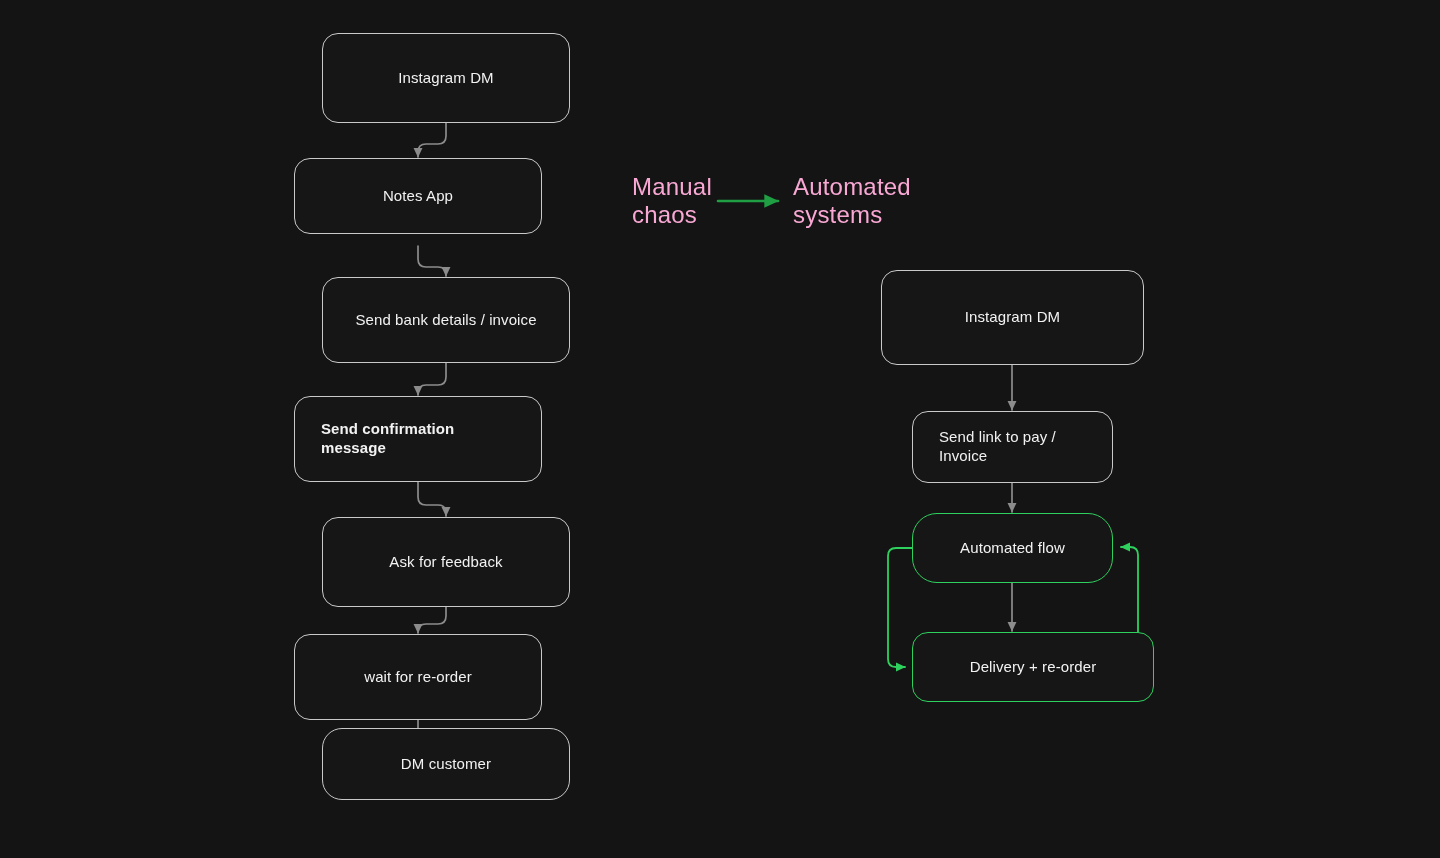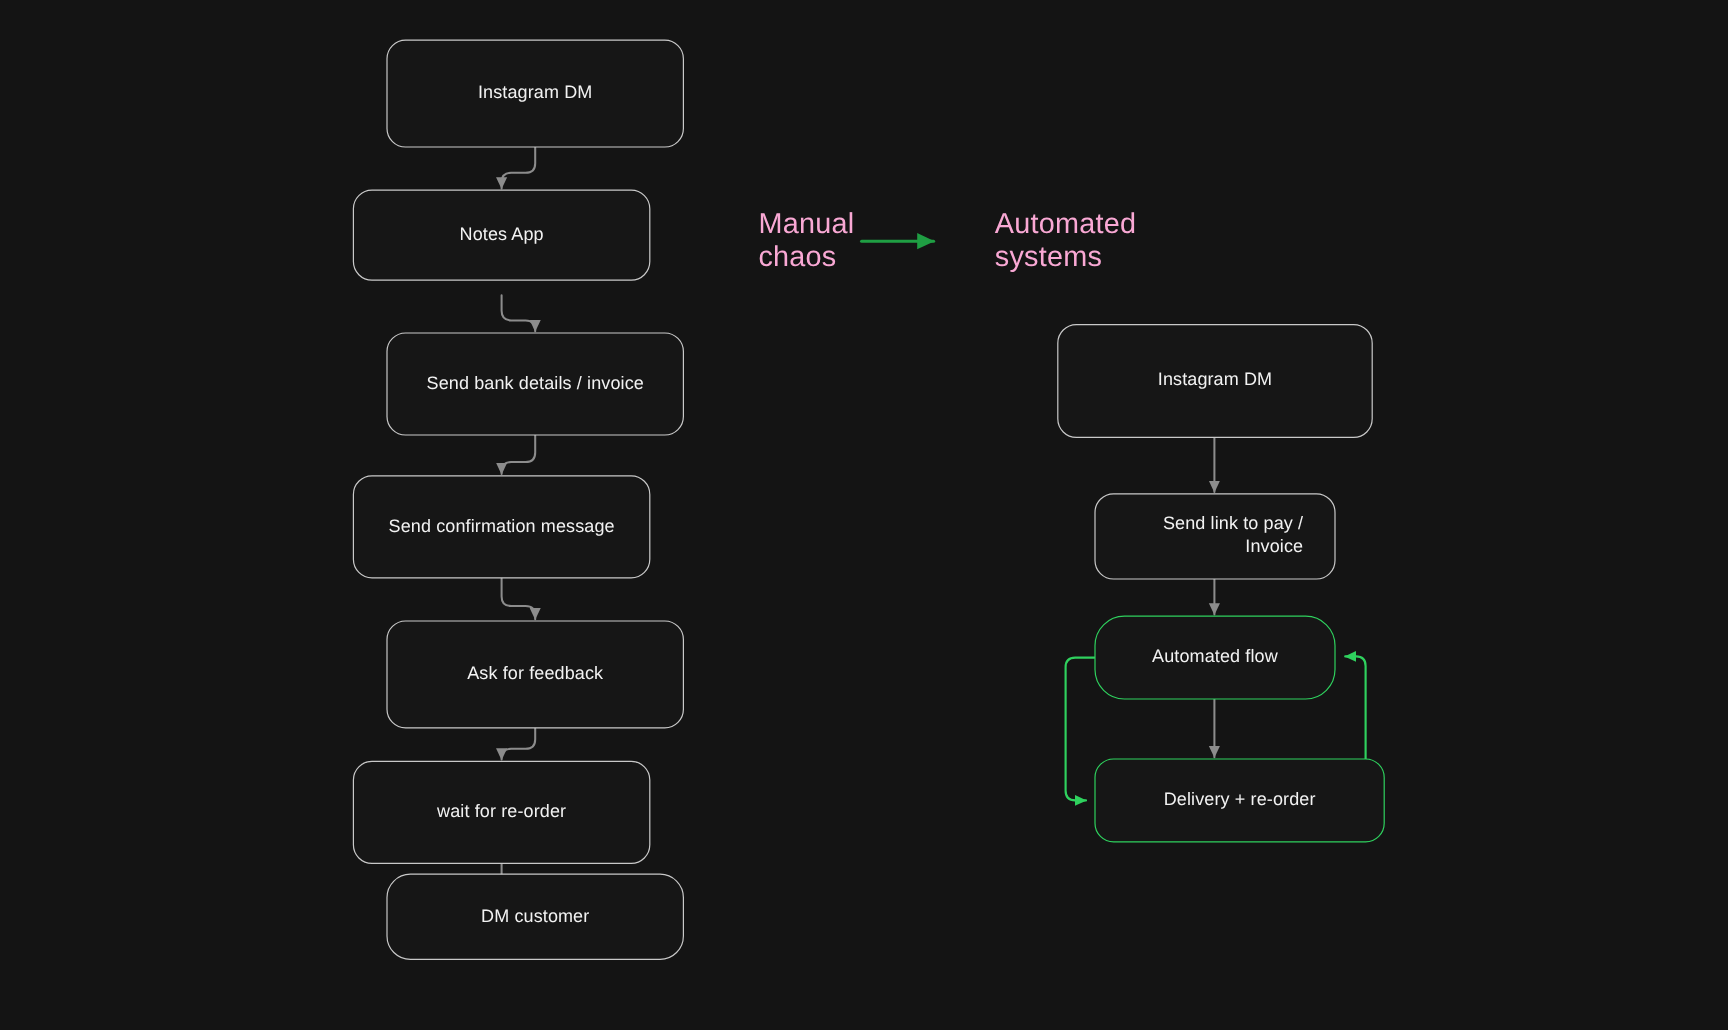--- a/index.html
+++ b/index.html
@@ -25,40 +25,40 @@
     display: flex;
     align-items: center;
     justify-content: center;
     border-radius: 16px;
     border: 1.4px solid #c9c9c9;
     background: #161616;
     color: #f2f2f2;
     font-size: 15px;
     font-weight: 400;
     letter-spacing: .1px;
-    text-align: right;
+    text-align: left;
     line-height: 1.25;
     padding: 0 26px;
     z-index: 2;
   }
   .node.green {
     border-color: #2fd15e;
     border-width: 1.8px;
   }
   .banner {
     position: absolute;
     z-index: 3;
     color: #f9a8d4;
     font-size: 24px;
     line-height: 1.18;
     font-weight: 400;
     letter-spacing: .2px;
   }
   .banner.left  { left: 632px; top: 173px; width: 110px; text-align: left; }
-  .banner.right { left: 793px; top: 173px; width: 140px; text-align: left; margin-left: 36px; }
+  .banner.right { left: 793px; top: 173px; width: 140px; text-align: left; }
 </style>
 </head>
 <body style="background: rgb(20, 20, 20);">
 
 <div id="canvas" style="background: rgb(20, 20, 20);">
 
   <svg id="edges" viewBox="0 0 1440 858" xmlns="http://www.w3.org/2000/svg">
     <defs>
       <marker id="ahGrey" viewBox="0 0 10 10" refX="8.5" refY="5" markerWidth="6.5" markerHeight="6.5" orient="auto-start-reverse">
         <path d="M0,0.8 L9,5 L0,9.2 z" fill="#8c8c8c"></path>
@@ -101,21 +101,21 @@
 
     <path d="M718,201 L778,201" fill="none" stroke="#1f9e43" stroke-width="2.6" stroke-linecap="round" marker-end="url(#ahBanner)"></path>
   </svg>
 
   <div class="banner left">Manual chaos</div>
   <div class="banner right">Automated systems</div>
 
   <div class="node" style="left: 322px; top: 33px; width: 248px; height: 90px;">Instagram DM</div>
   <div class="node" style="left: 294px; top: 158px; width: 248px; height: 76px;">Notes App</div>
   <div class="node" style="left: 322px; top: 277px; width: 248px; height: 86px;">Send bank details / invoice</div>
-  <div class="node" style="left: 294px; top: 396px; width: 248px; height: 86px;">Send confirmation message</div>
+  <div class="node" style="left: 294px; top: 396px; width: 248px; height: 86px; font-weight: bold;">Send confirmation message</div>
   <div class="node" style="left: 322px; top: 517px; width: 248px; height: 90px;">Ask for feedback</div>
   <div class="node" style="left: 294px; top: 634px; width: 248px; height: 86px;">wait for re-order</div>
   <div class="node" style="left: 322px; top: 728px; width: 248px; height: 72px; border-radius: 20px;">DM customer</div>
 
   <div class="node" style="left: 881px; top: 270px; width: 263px; height: 95px;">Instagram DM</div>
   <div class="node" style="left: 912px; top: 411px; width: 201px; height: 72px;">Send link to pay / Invoice</div>
   <div class="node green" style="left: 912px; top: 513px; width: 201px; height: 70px; border-radius: 25px;">Automated flow</div>
   <div class="node green" style="left: 912px; top: 632px; width: 242px; height: 70px;">Delivery + re-order</div>
 
 </div>

